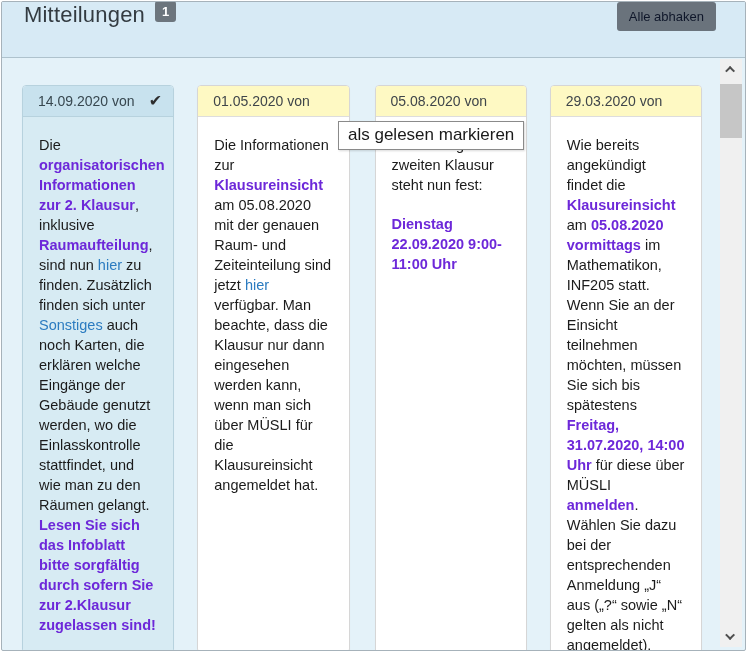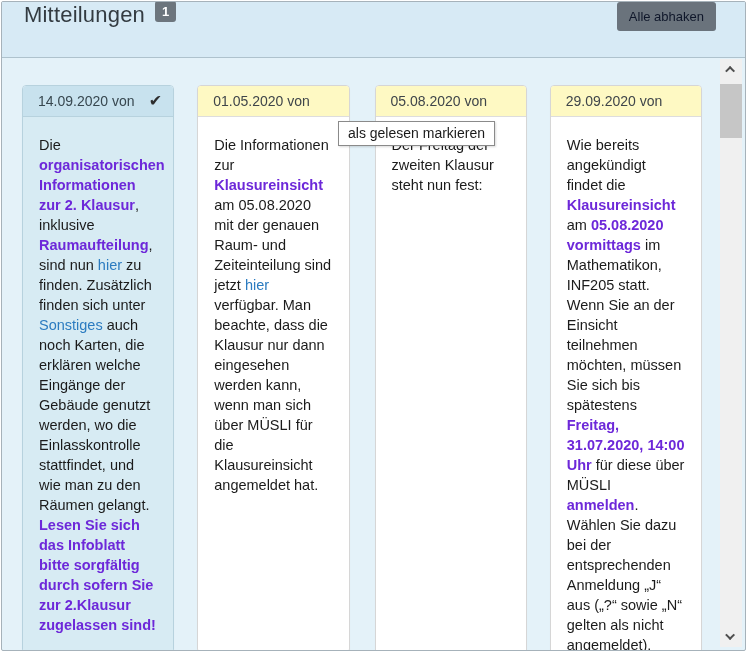--- a/index.html
+++ b/index.html
@@ -81,21 +81,21 @@
   .card-body a.link { color: #2b7bc0; text-decoration: none; cursor: pointer; margin-top: 8px; }
   .card.unread { border-color: #b7d2de; }
   .card.unread .card-header { background: #c8e2ee; border-bottom-color: #b7d2de; color: #37474f; }
   .card.unread .card-body { background: #d7ebf3; }
   .check-icon { font-size: 16px; color: #2d2d2d; line-height: 1; cursor: pointer; }
   .tooltip {
     position: absolute; left: 336px; top: 63px;
     background: #ffffff;
     border: 1px solid #8a8a8a;
     padding: 3px 9px 4px;
-    font-size: 14px; color: #1a1a1a;
+    font-size: 17px; color: #1a1a1a;
     white-space: nowrap;
     box-shadow: 1px 1px 2px rgba(0,0,0,0.15);
     z-index: 20;
   }
   .scrollbar {
     position: absolute; top: 1px; right: 3px; bottom: 3px; width: 22px;
     background: #f0f0f0;
     z-index: 10;
   }
   .scroll-btn {
@@ -150,26 +150,27 @@
   </article>
 </div>
       <div class="col">
   <article class="card">
     <header class="card-header">
       <span class="card-date">05.08.2020 von</span>
 
     </header>
     <div class="card-body">
               <p>Der Freitag der zweiten Klausur steht nun fest:</p>
+              <p><strong>Dienstag 22.09.2020 9:00-11:00 Uhr</strong></p>
             </div>
   </article>
 
   <article class="card">
     <header class="card-header">
-      <span class="card-date">29.09.2020 von</span>
+      <span class="card-date">29.03.2020 von</span>
 
     </header>
     <div class="card-body">
               <p>Wie bereits angekündigt findet die <strong>Klausureinsicht</strong> am <strong>05.08.2020 vormittags</strong> im Mathematikon, INF205 statt. Wenn Sie an der Einsicht teilnehmen möchten, müssen Sie sich bis spätestens <strong>Freitag, 31.07.2020, 14:00 Uhr</strong> für diese über MÜSLI <strong>anmelden</strong>. Wählen Sie dazu bei der entsprechenden Anmeldung „J“ aus („?“ sowie „N“ gelten als nicht angemeldet).&nbsp; Nach Schließung der Anmeldung folgen dann die genauen Räume sowie die Zeiten (nach Nachnamen aufgeteilt) und weitere organisatorische Informationen.</p>
             </div>
   </article>
 </div>
     </div>
 
     <div class="tooltip">als gelesen markieren</div>

